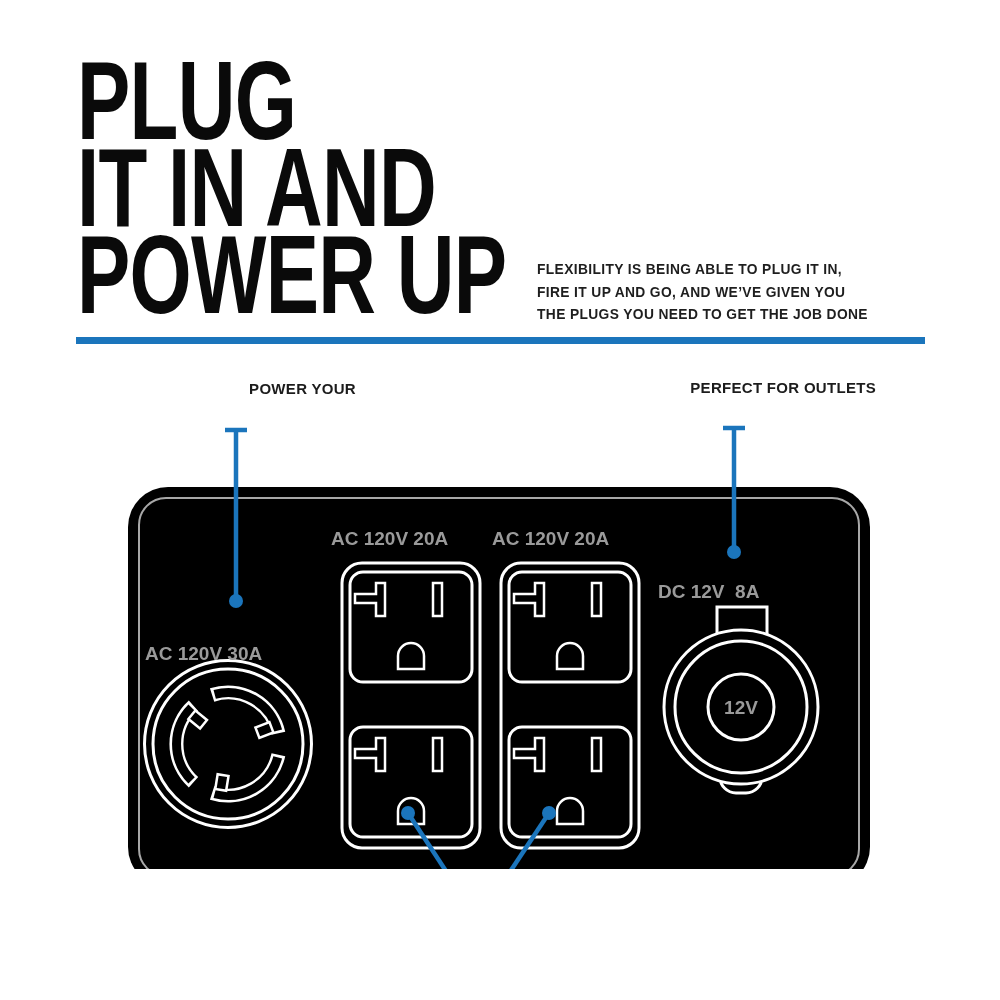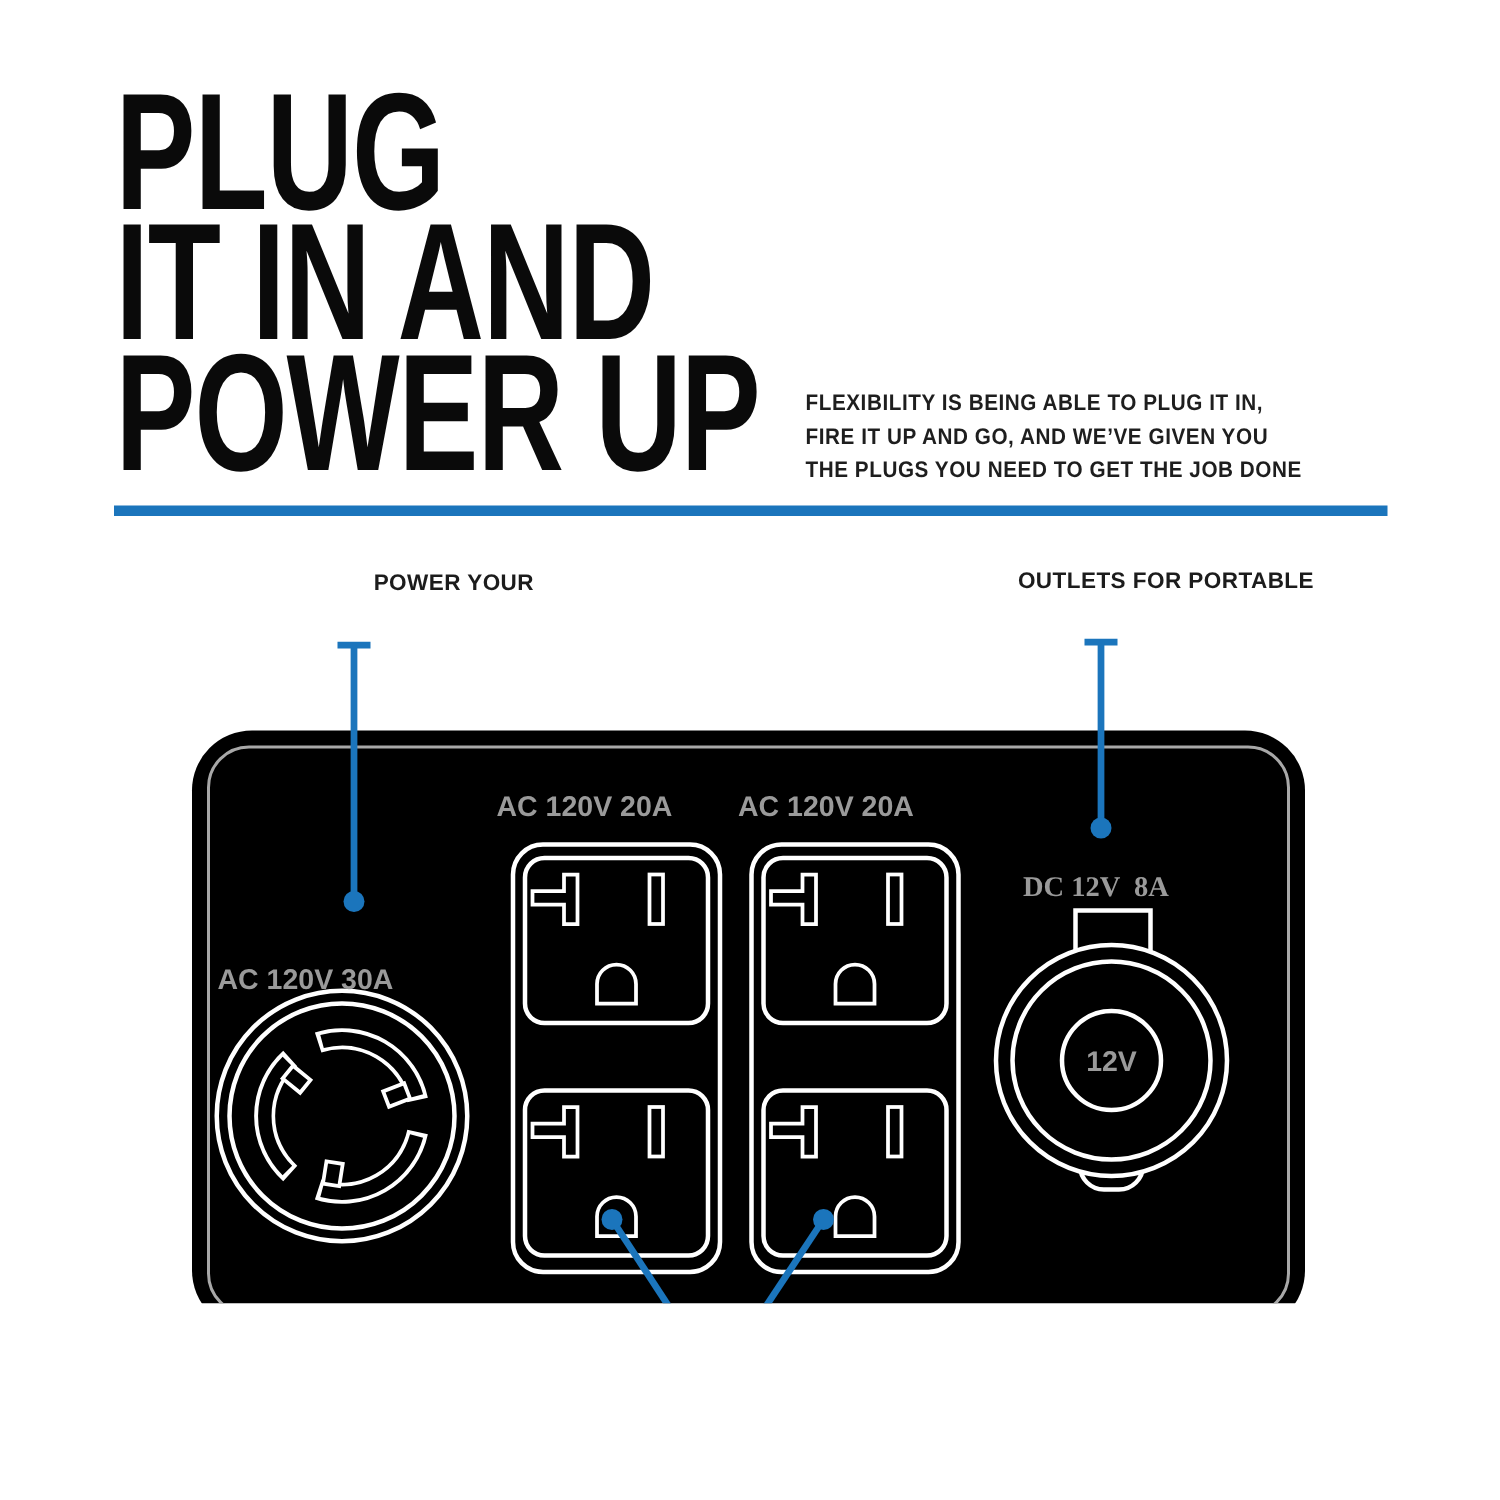--- a/index.html
+++ b/index.html
@@ -45,21 +45,21 @@
   }
   .panel-art{position:absolute;left:0;top:0;}
   .plabel{
     position:absolute;width:160px;text-align:left;
     font-size:19px;line-height:22px;font-weight:bold;letter-spacing:0px;
     color:#9a9a9a;white-space:pre;
   }
   .plabel.l30{left:17px;top:156px;}
   .plabel.l20a{left:203px;top:41px;}
   .plabel.l20b{left:364px;top:41px;}
-  .plabel.ldc{left:554px;top:94px;font-family:Liberation Serif, serif;}
+  .plabel.ldc{left:530px;top:94px;}
   
   .connectors{position:absolute;left:0;top:0;z-index:5;pointer-events:none;}
 </style>
 </head>
 <body>
 
 <div class="canvas">
 
   <h1 class="headline">
       <div>PLUG</div>
@@ -73,21 +73,21 @@
     <div>THE PLUGS YOU NEED TO GET THE JOB DONE</div>
   </div>
 
   <div class="divider"></div>
 
   <div class="sec-label left">
     <div>POWER YOUR</div>
   </div>
 
   <div class="sec-label right">
-    <div>OUTLETS FOR PORTABLE</div>
+    <div>PERFECT FOR OUTLETS</div>
   </div>
 
   <div class="panel">
     <div class="panel-inner-border"></div>
 
     <svg class="panel-art" width="742" height="400" viewBox="0 0 742 400">
 
       <g>
         <circle cx="100" cy="257" r="83.5" fill="none" stroke="#ffffff" stroke-width="3"></circle>
         <circle cx="100" cy="257" r="75" fill="none" stroke="#ffffff" stroke-width="3"></circle>

